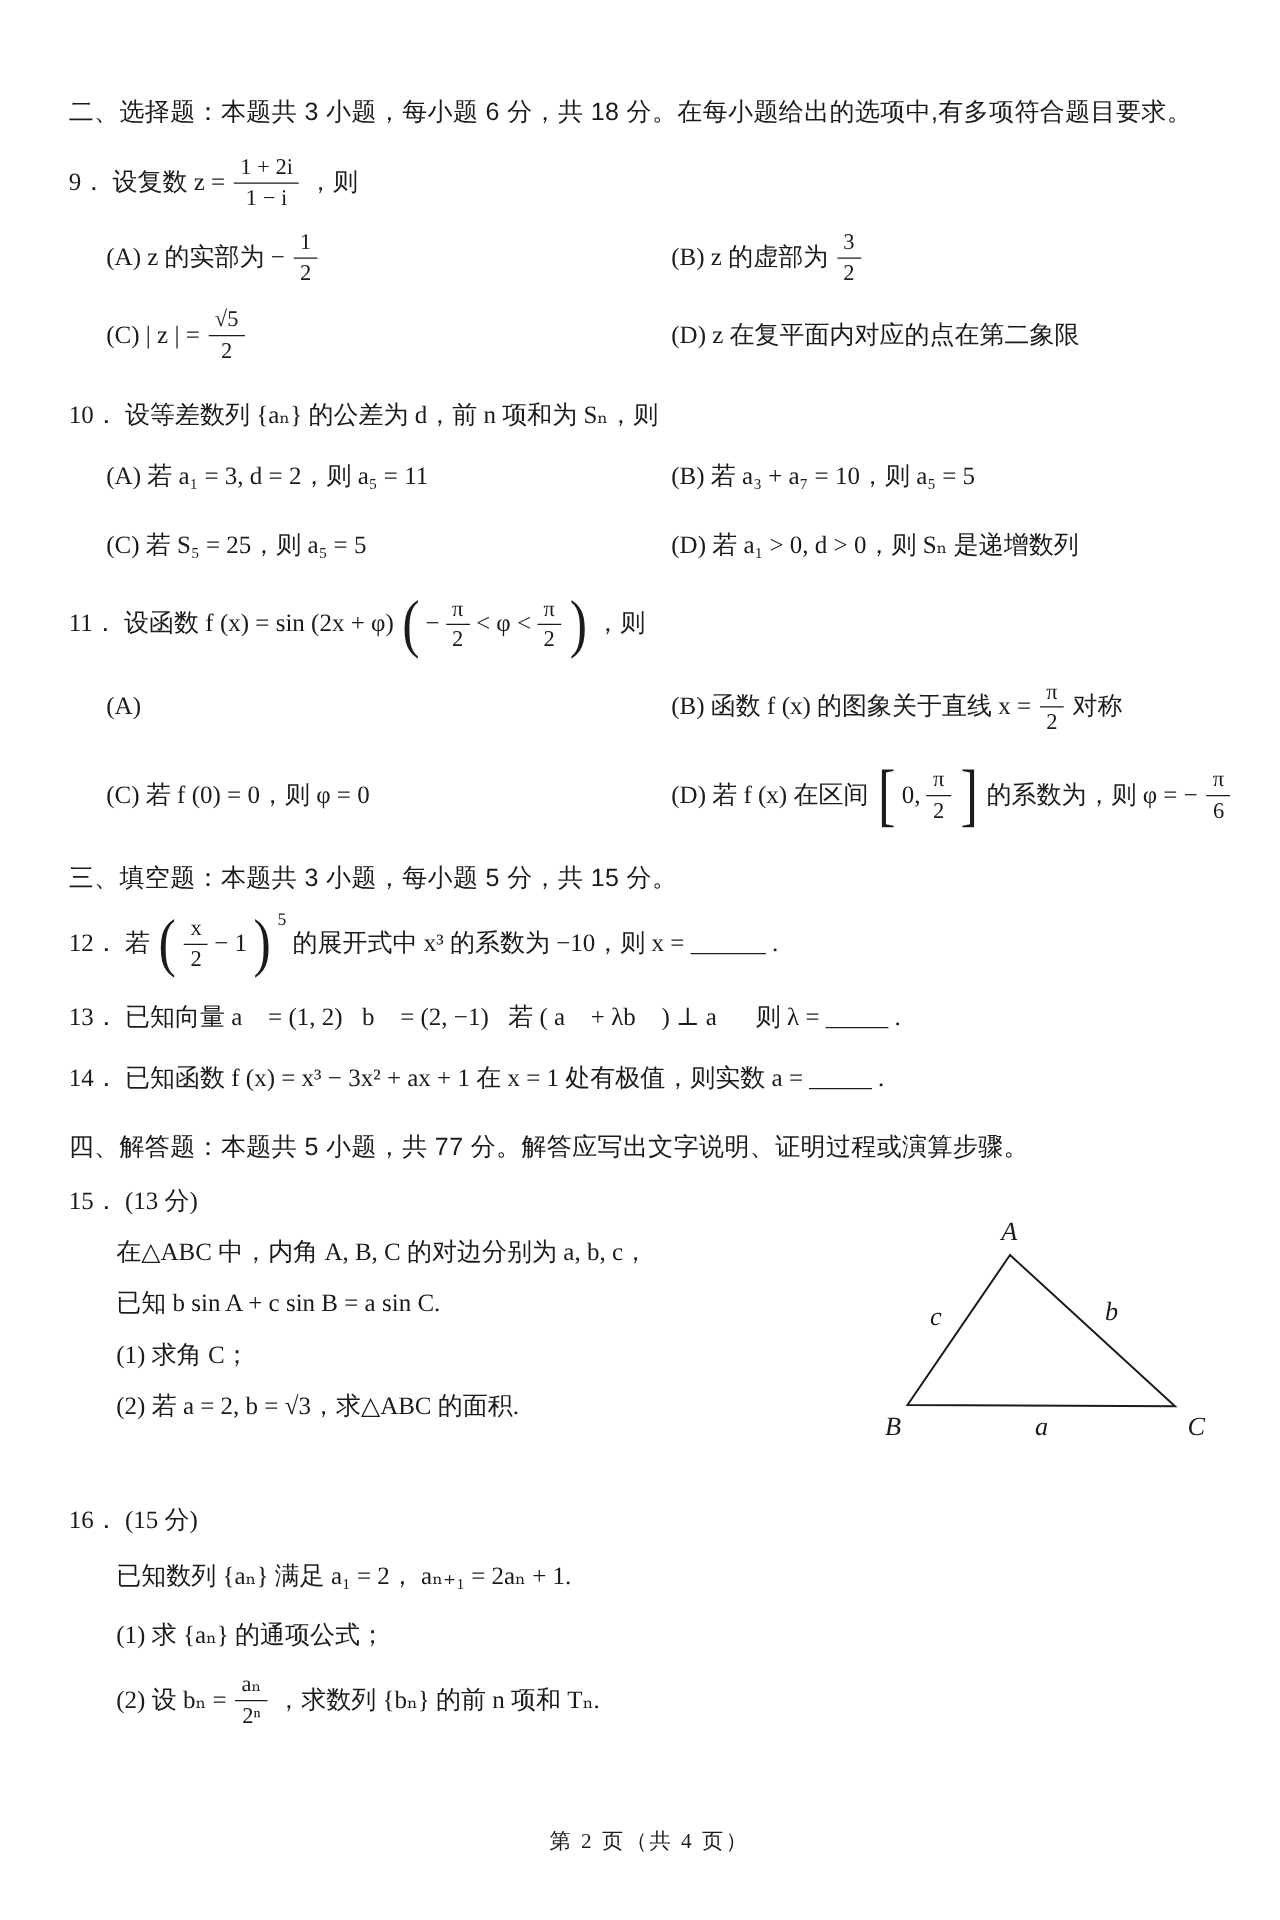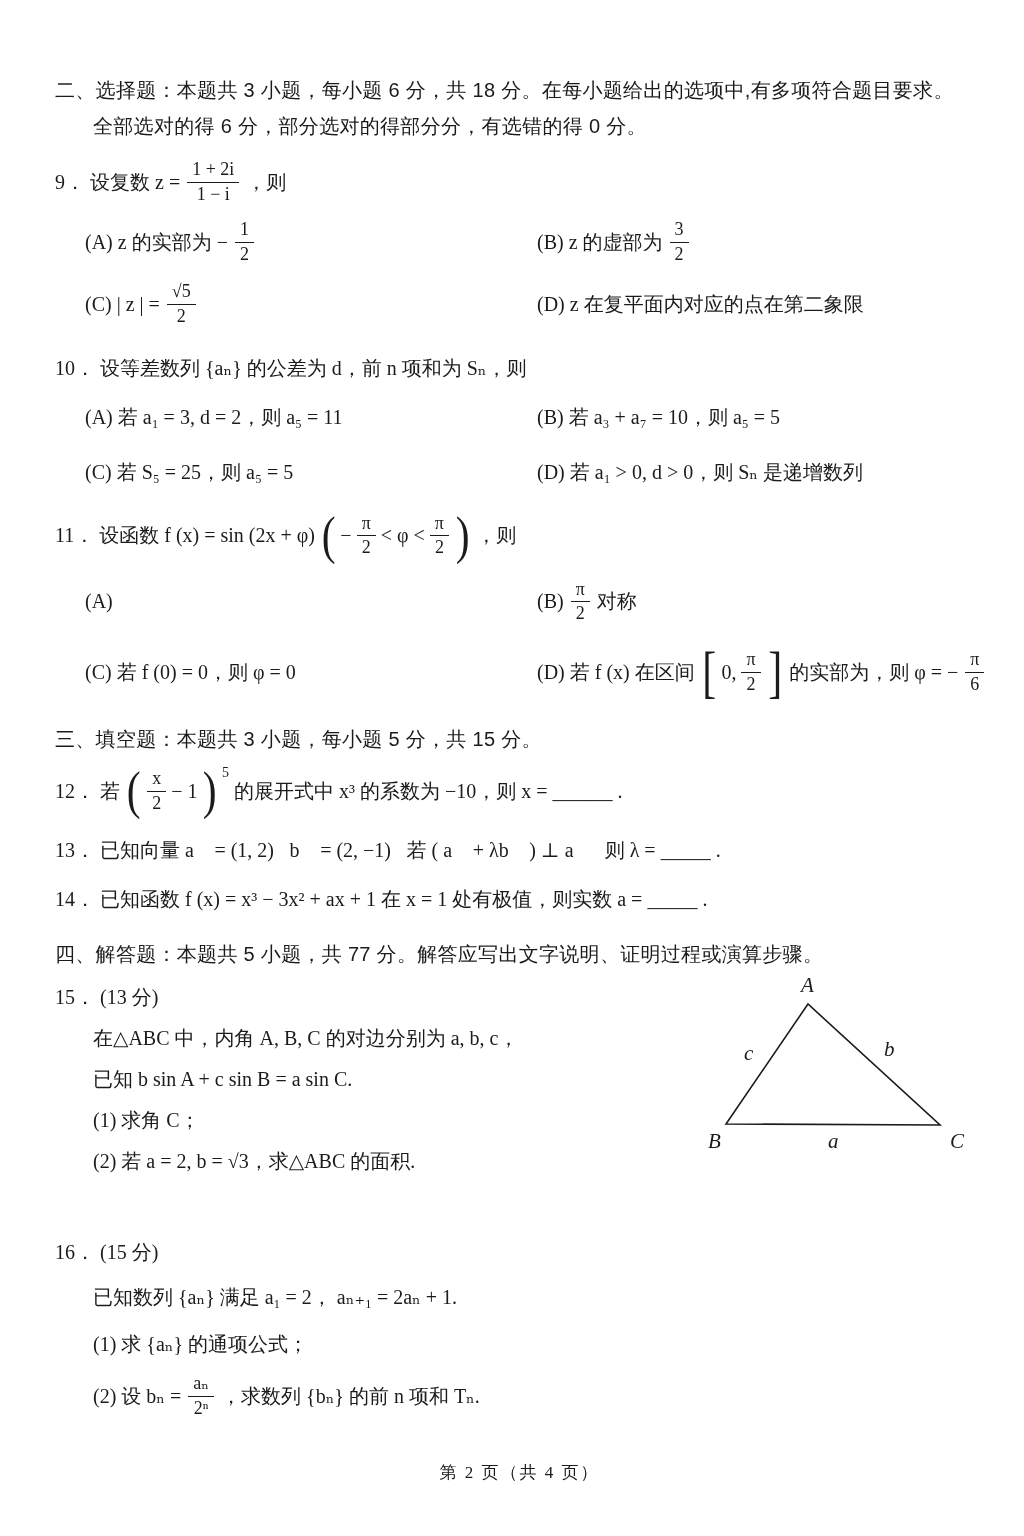--- a/index.html
+++ b/index.html
@@ -50,21 +50,20 @@
   .footer { position: absolute; left: 0; right: 0; bottom: 52px;
             text-align: center; font-size: 17px; letter-spacing: 2px; margin-left: 15px; }
 </style>
 </head>
 <body>
 
 <div class="content">
 
   <div class="sec-h">
     <div>二、选择题：本题共 3 小题，每小题 6 分，共 18 分。在每小题给出的选项中,有多项符合题目要求。</div>
-    <div class="l2">全部选对的得 6 分，部分选对的得部分分，有选错的得 0 分。</div>
   </div>
 
   <div class="q" style="margin-top:18px;">
     <div class="mline">
       <span>9．</span>
       <span>设复数</span>
       <span>z =</span>
       <span class="frac">
           <span class="fn">1 + 2i</span>
           <span class="fd">1 − i</span>
@@ -148,20 +147,21 @@
         <span class="tp">)</span>
       </span>
       <span>，则</span>
     </div>
     <div class="opts g24">
       <div class="opt">
         <span>(A)</span>
       </div>
       <div class="opt">
         <span>(B)</span>
+        <span>函数 f (x) 的图象关于直线 x =</span>
         <span class="frac">
             <span class="fn">π</span>
             <span class="fd">2</span>
           </span>
         <span>对称</span>
       </div>
       <div class="opt">
         <span>(C)</span>
         <span>若 f (0) = 0，则 φ = 0</span>
       </div>
@@ -170,21 +170,21 @@
         <span>若 f (x) 在区间</span>
         <span class="mrow">
           <span class="tb">[</span>
           <span>0,</span>
           <span class="frac">
               <span class="fn">π</span>
               <span class="fd">2</span>
             </span>
           <span class="tb">]</span>
         </span>
-        <span>的实部为，则 φ = −</span>
+        <span>的系数为，则 φ = −</span>
         <span class="frac">
             <span class="fn">π</span>
             <span class="fd">6</span>
           </span>
       </div>
     </div>
   </div>
 
   <div class="sec-h" style="margin-top:30px;">
     <div>三、填空题：本题共 3 小题，每小题 5 分，共 15 分。</div>

